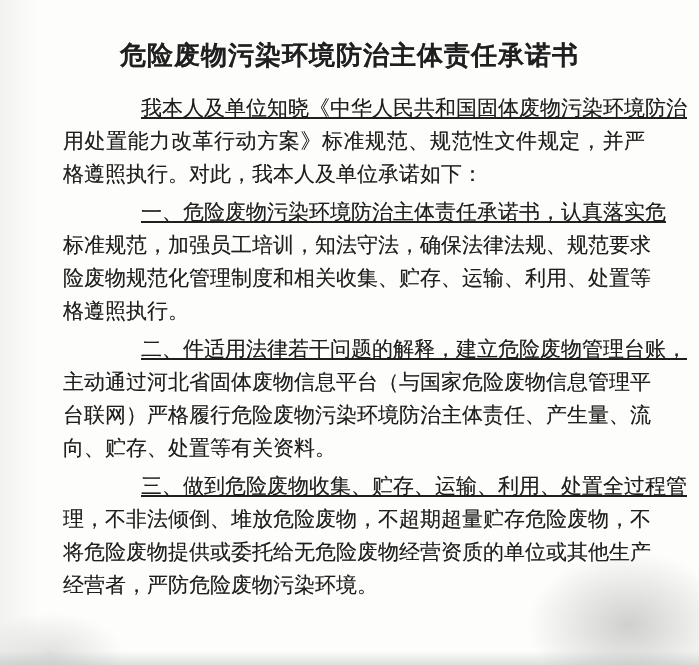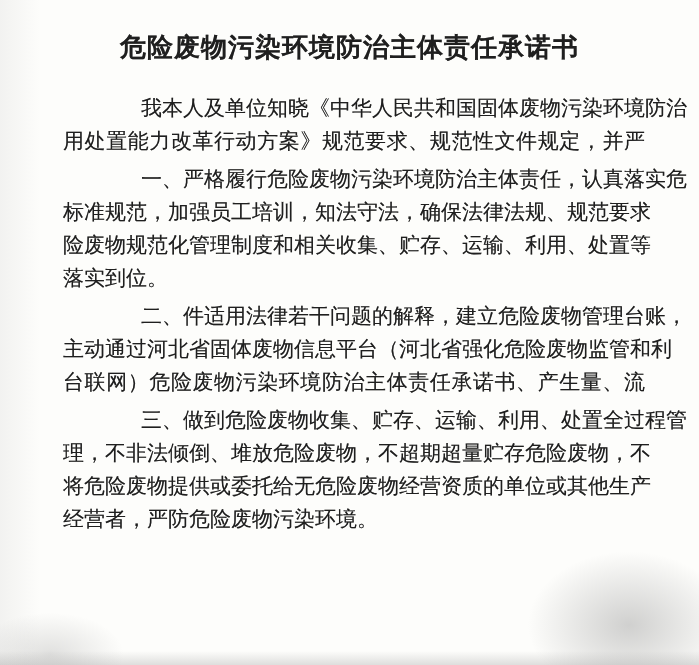--- a/index.html
+++ b/index.html
@@ -33,21 +33,21 @@
     background: radial-gradient(ellipse at center, rgba(140,140,140,0.40), rgba(140,140,140,0) 65%);
     pointer-events: none;
   }
   .corner-shadow-bl {
     position: absolute; left: -30px; bottom: -34px; width: 160px; height: 90px;
     background: radial-gradient(ellipse at center, rgba(150,150,150,0.28), rgba(150,150,150,0) 65%);
     pointer-events: none;
   }
 
   .doc-title {
-    margin: 8px;
+    margin: 16px;
     padding-top: 22px;
     text-align: center;
     font-size: 26px;
     line-height: 36px;
     font-weight: bold;
     letter-spacing: 1px;
     
     text-shadow: 0 0 0.4px rgba(0,0,0,0.55);
   }
 
@@ -63,46 +63,49 @@
   .paragraph {
     margin: 0 0 5px 0;
   }
   .line {
     text-align: justify;
     text-align-last: justify;
     white-space: nowrap;
   }
   .line.first {
     text-indent: 78px;
+    text-decoration: underline;
   }
   .line.last {
     text-align-last: left;
   }
 </style>
 </head>
 <body>
 
 <div class="page" style="--paper: #fdfdfb; --ink: #1f1f1f;">
   <h1 class="doc-title">危险废物污染环境防治主体责任承诺书</h1>
 
   <div class="doc-body">
       <div class="paragraph">
         <div class="line first">我本人及单位知晓《中华人民共和国固体废物污染环境防治</div>
-        <div class="line">用处置能力改革行动方案》规范要求、规范性文件规定，并严</div>
+        <div class="line">用处置能力改革行动方案》标准规范、规范性文件规定，并严</div>
+        <div class="line last">格遵照执行。对此，我本人及单位承诺如下：</div>
       </div>
       <div class="paragraph">
-        <div class="line first">一、严格履行危险废物污染环境防治主体责任，认真落实危</div>
+        <div class="line first">一、危险废物污染环境防治主体责任承诺书，认真落实危</div>
         <div class="line">标准规范，加强员工培训，知法守法，确保法律法规、规范要求</div>
         <div class="line">险废物规范化管理制度和相关收集、贮存、运输、利用、处置等</div>
-        <div class="line last">落实到位。</div>
+        <div class="line last">格遵照执行。</div>
       </div>
       <div class="paragraph">
         <div class="line first">二、件适用法律若干问题的解释，建立危险废物管理台账，</div>
-        <div class="line">主动通过河北省固体废物信息平台（河北省强化危险废物监管和利</div>
-        <div class="line">台联网）危险废物污染环境防治主体责任承诺书、产生量、流</div>
+        <div class="line">主动通过河北省固体废物信息平台（与国家危险废物信息管理平</div>
+        <div class="line">台联网）严格履行危险废物污染环境防治主体责任、产生量、流</div>
+        <div class="line last">向、贮存、处置等有关资料。</div>
       </div>
       <div class="paragraph">
         <div class="line first">三、做到危险废物收集、贮存、运输、利用、处置全过程管</div>
         <div class="line">理，不非法倾倒、堆放危险废物，不超期超量贮存危险废物，不</div>
         <div class="line">将危险废物提供或委托给无危险废物经营资质的单位或其他生产</div>
         <div class="line last">经营者，严防危险废物污染环境。</div>
       </div>
     </div>
 
   <div class="edge-left"></div>

